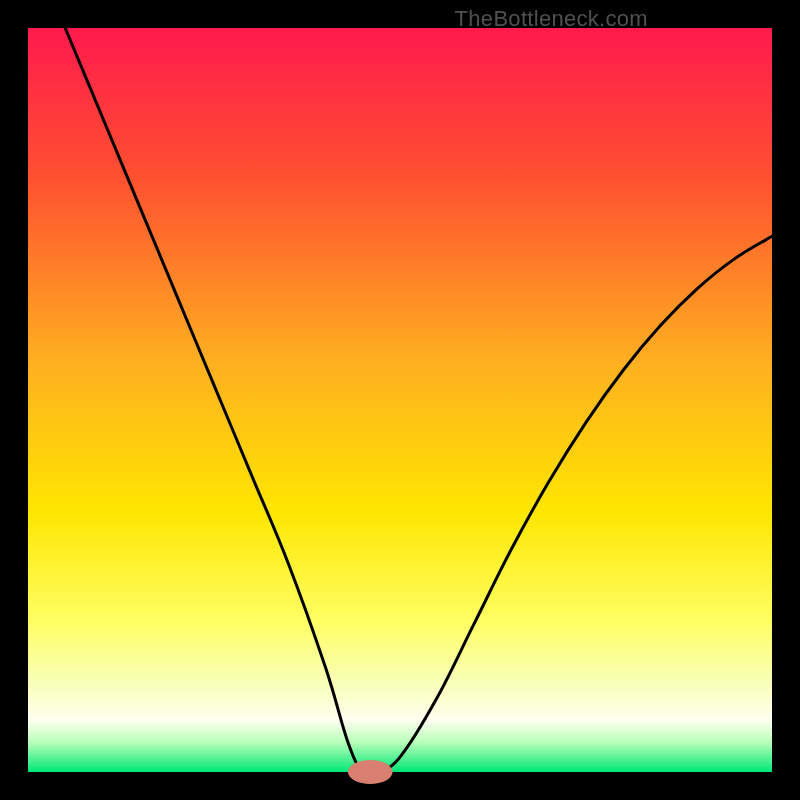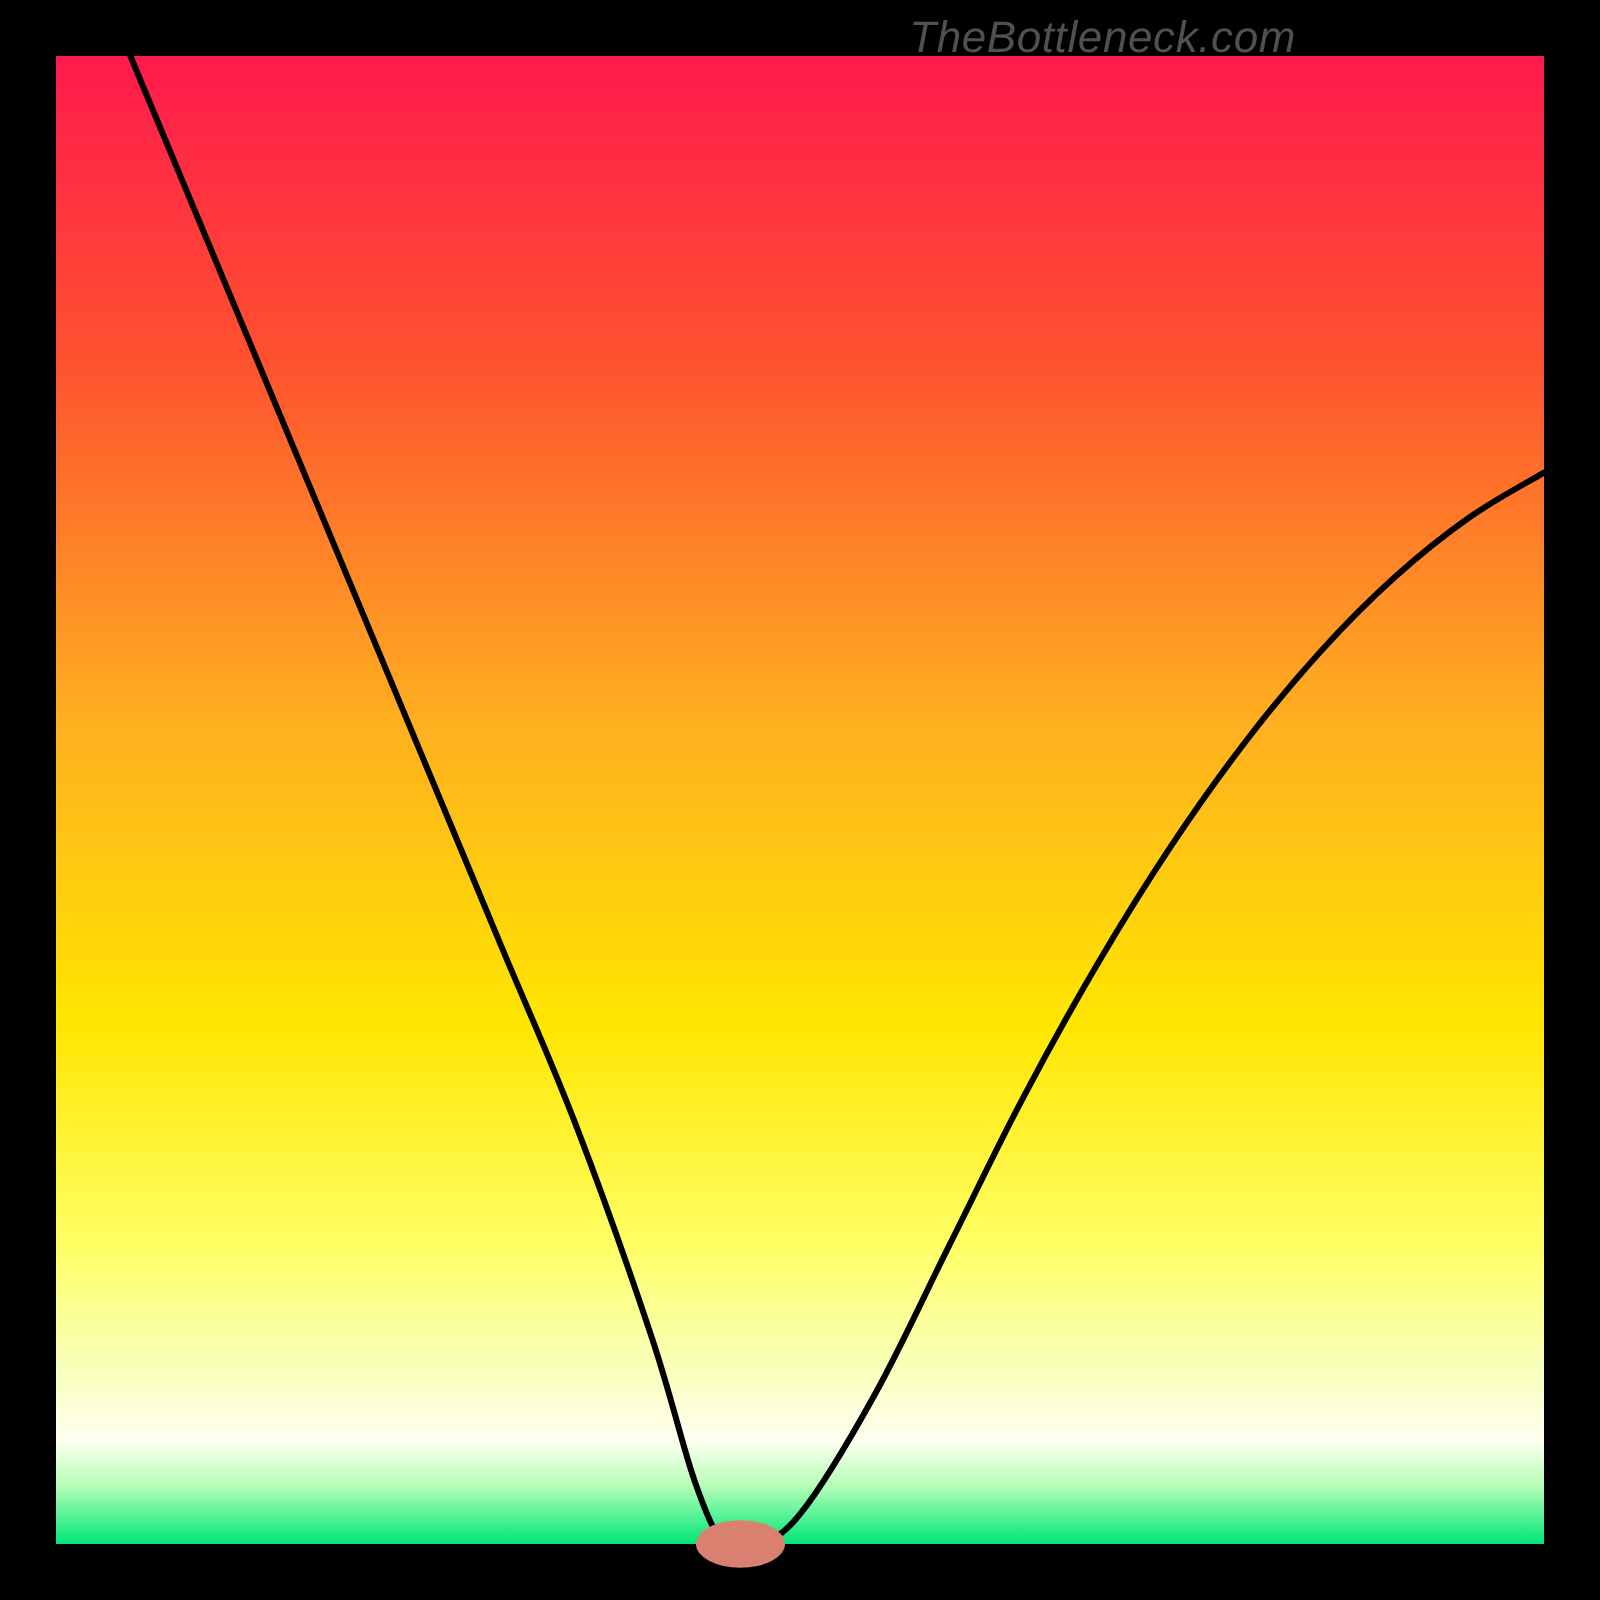--- a/index.html
+++ b/index.html
@@ -4,21 +4,20 @@
 <style>
   body {
     margin: 0;
     padding: 0;
     background: #fff;
   }
   .chart-container {
     position: relative;
     width: 664px;
     height: 800px;
-    font-style: italic;
   }
   svg {
     display: block;
   }
   .watermark {
     position: absolute;
     top: 6px;
     right: 16px;
     font-family: Arial, Helvetica, sans-serif;
     font-size: 22px;

